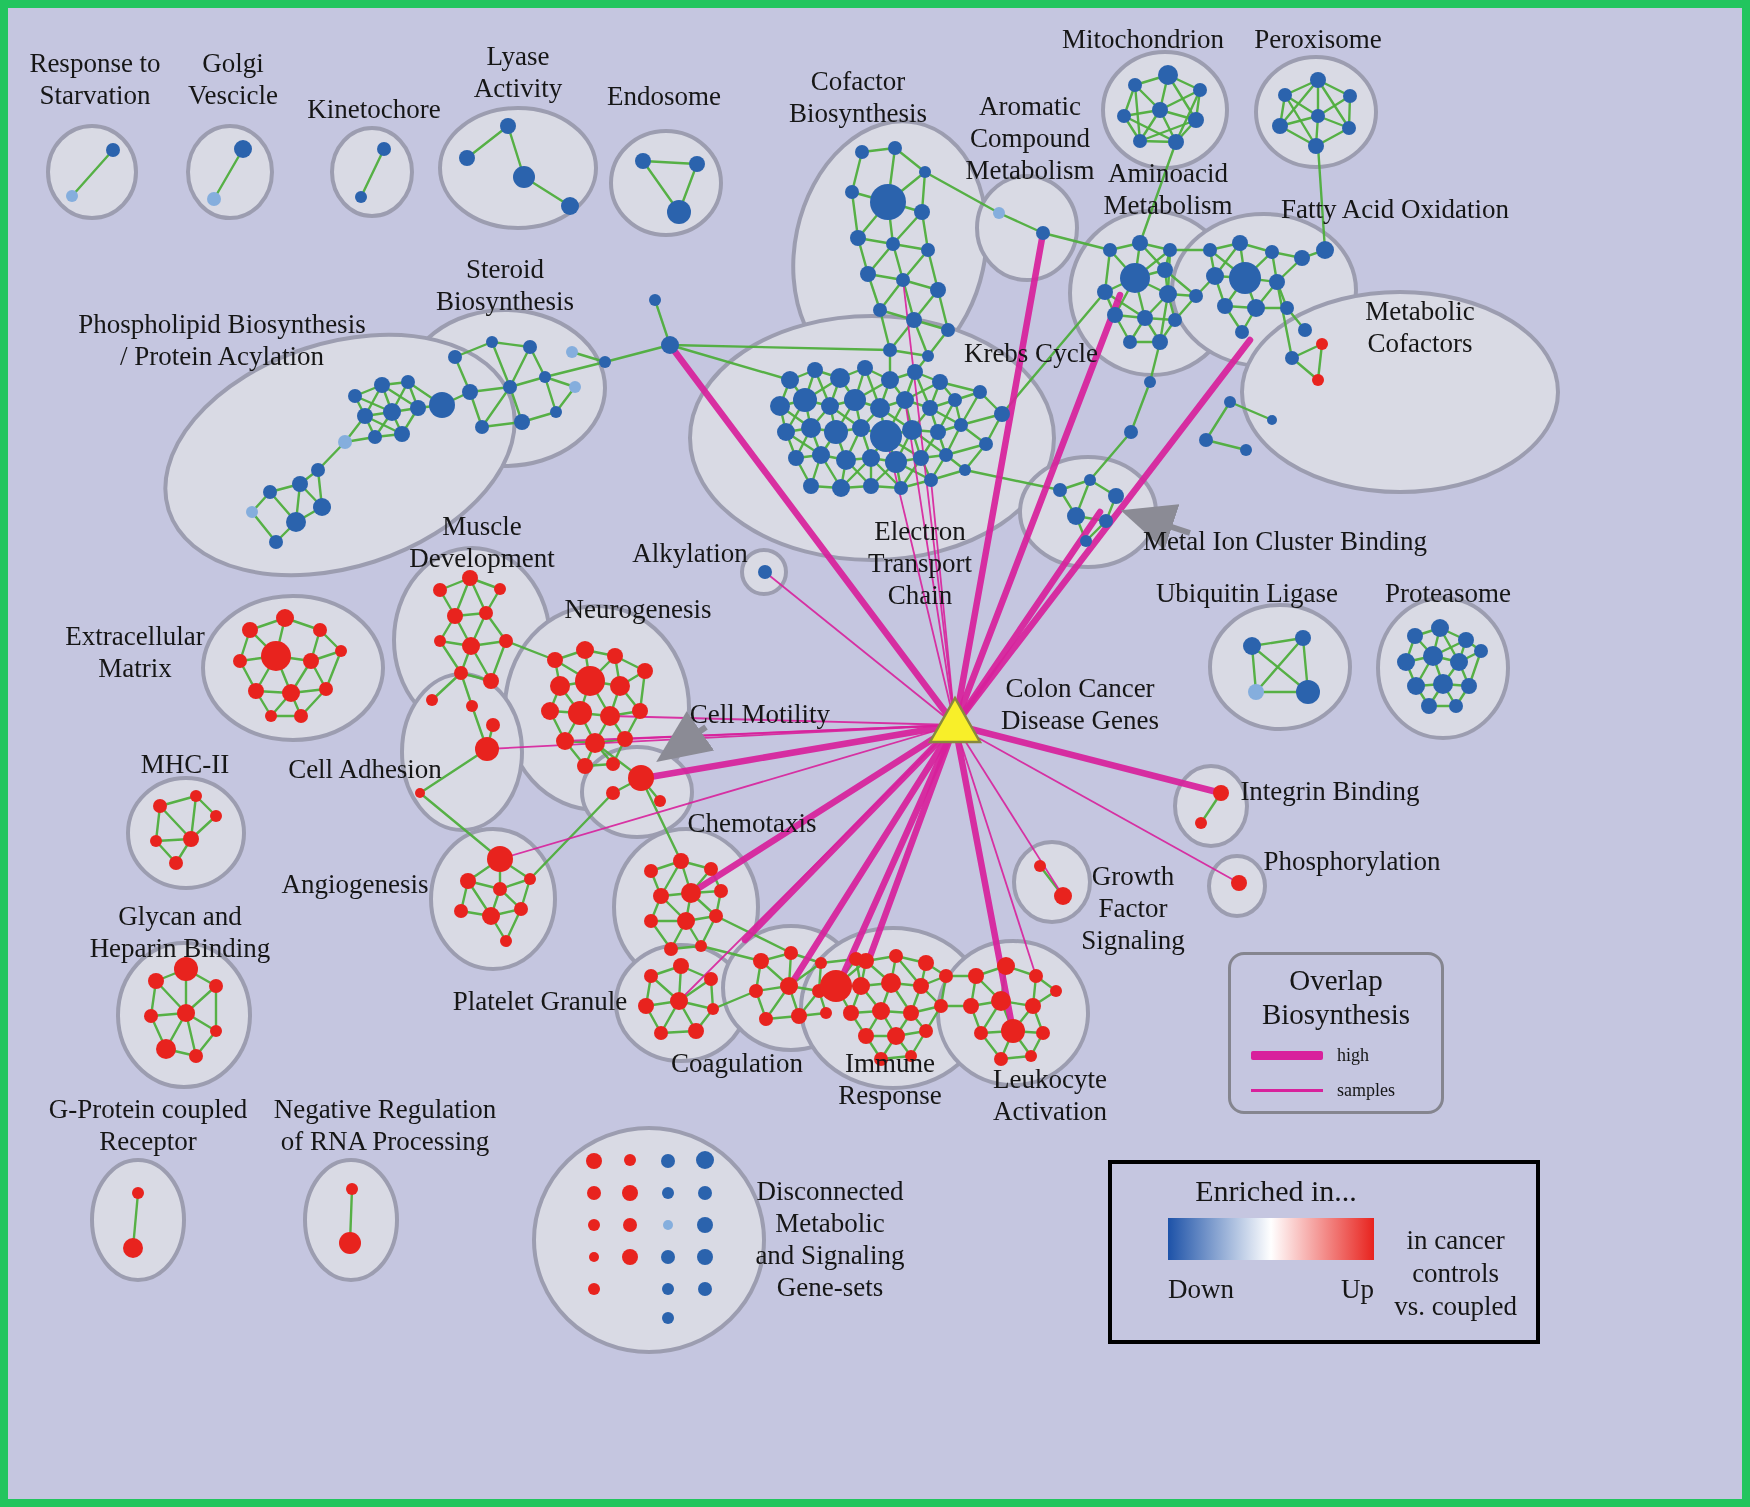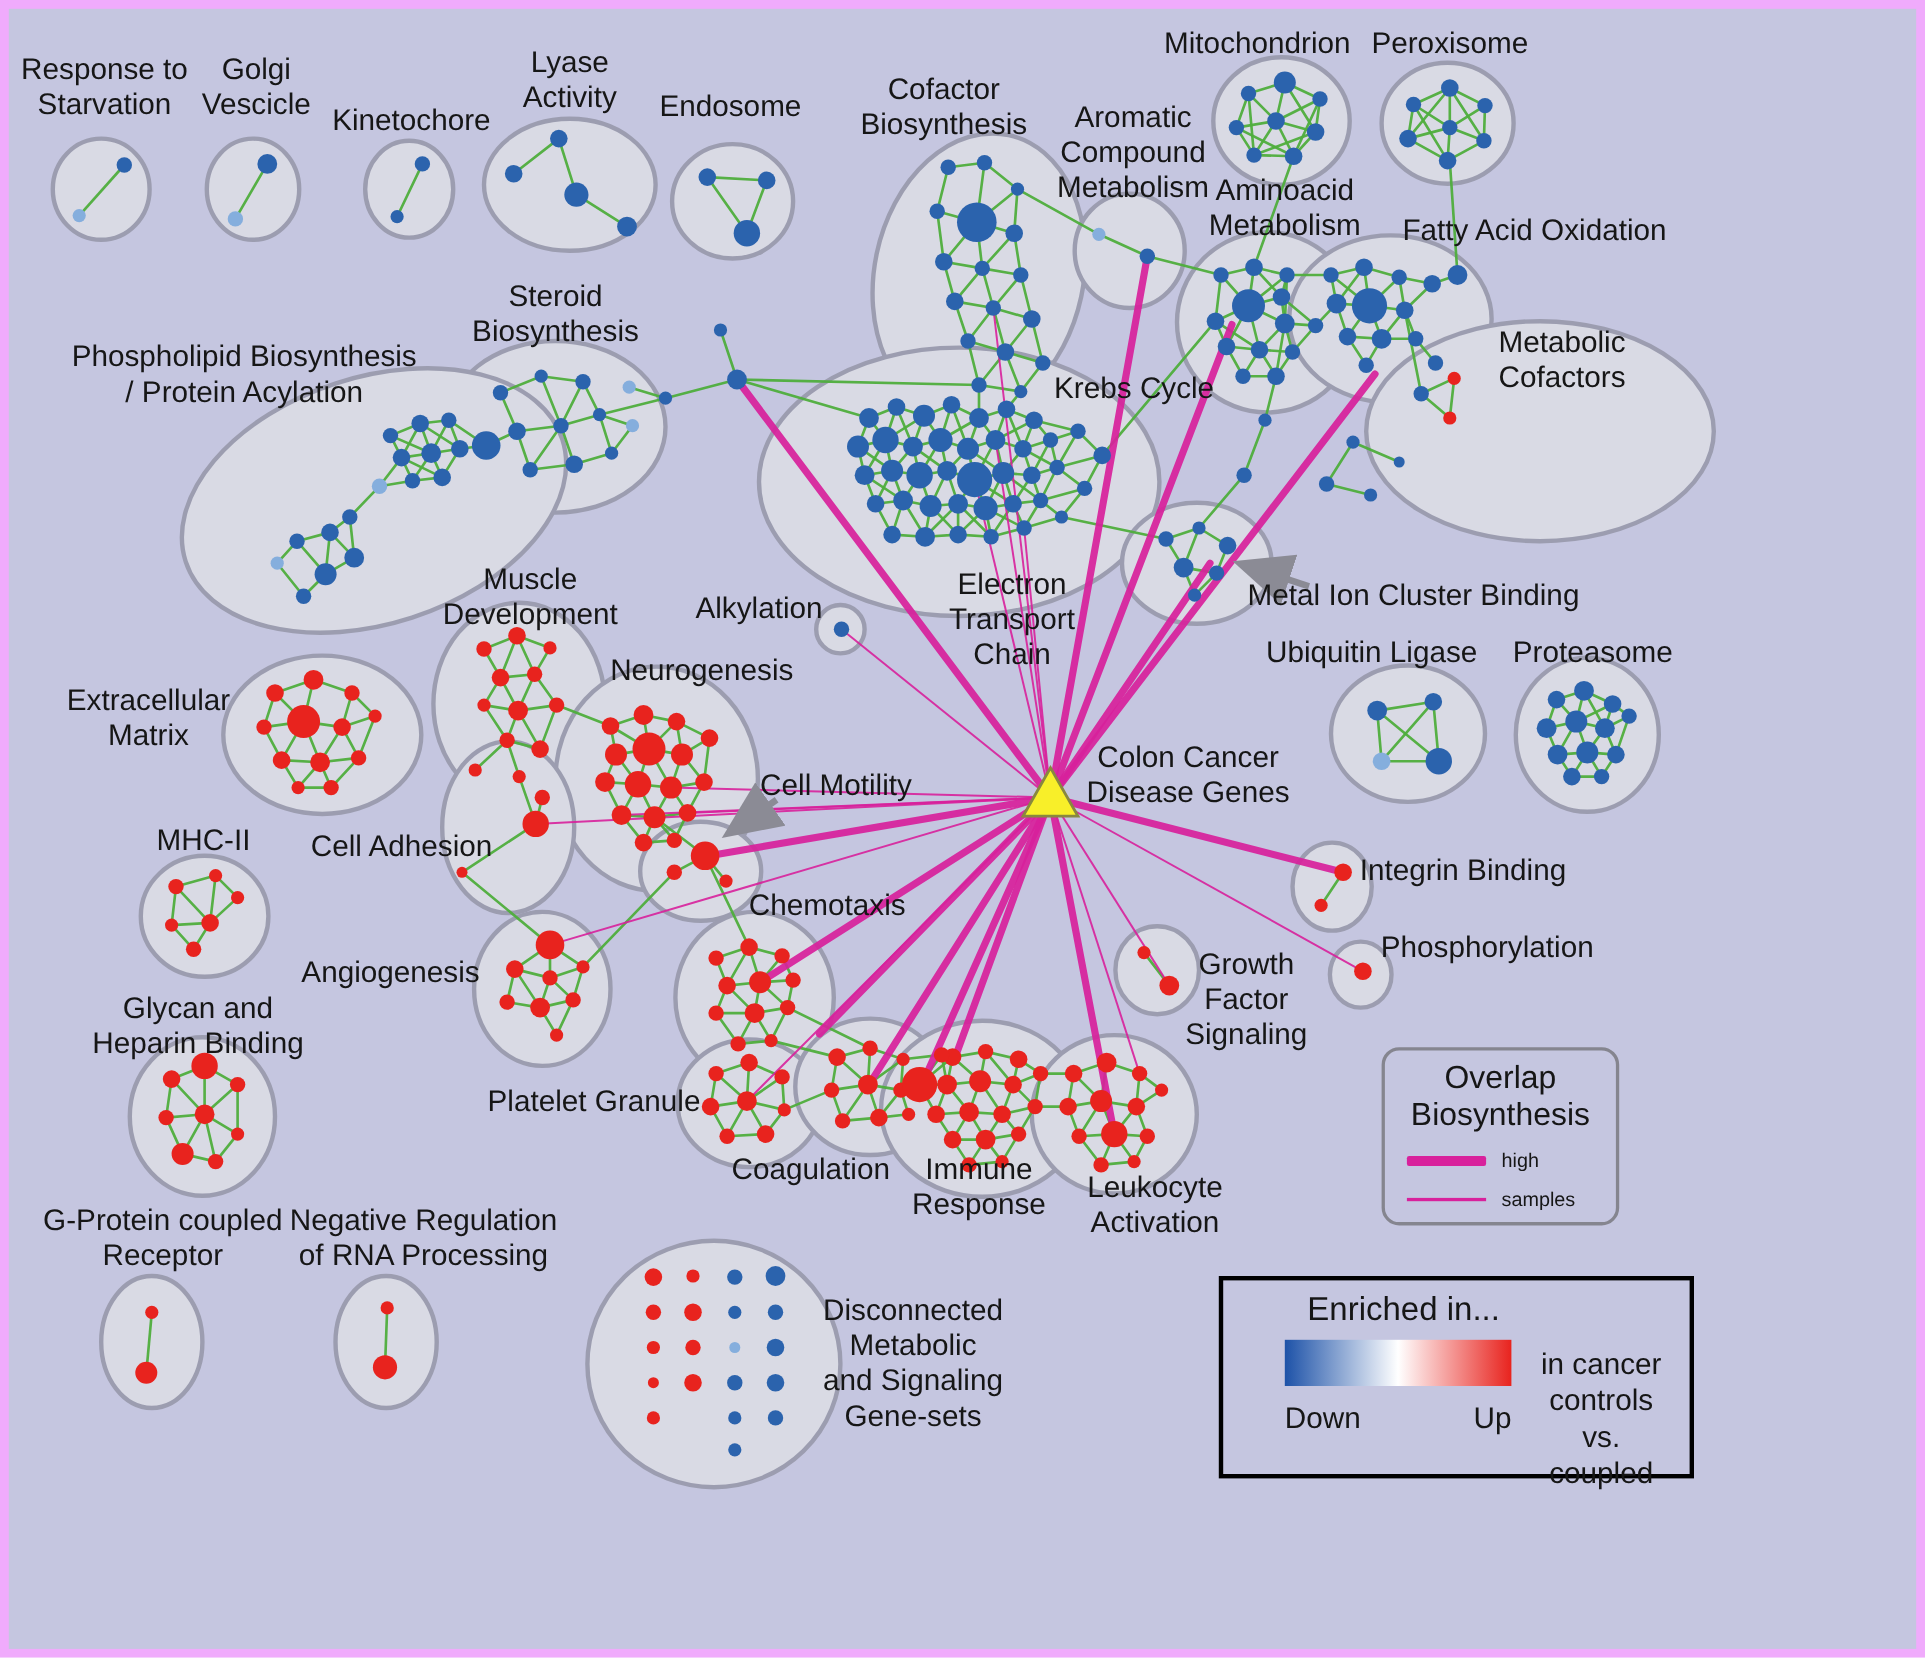--- a/index.html
+++ b/index.html
@@ -1,29 +1,29 @@
 <!DOCTYPE html>
 <html><head>
 <meta charset="utf-8">
 <style>
   html,body{margin:0;padding:0;background:#ffffff;}
-  .stage{position:relative;width:1750px;height:1507px;background:#f0abfc;overflow:hidden;
-         font-family:Liberation Sans, sans-serif;}
+  .stage{position:relative;width:1750px;height:1507px;background:#22c55e;overflow:hidden;
+         font-family:Liberation Serif, serif;}
   .canvas{position:absolute;left:8px;top:8px;width:1734px;height:1491px;background:#c5c6e0;}
   svg{position:absolute;left:0;top:0;}
   .bubble{fill:#d9dae4;stroke:#9c9db0;stroke-width:4;}
   .gedge{stroke:#4fae3d;stroke-width:2.4;stroke-linecap:round;opacity:.95;}
   .hedge-high{stroke:#d8219c;stroke-width:6.5;stroke-linecap:round;opacity:.92;}
   .hedge-mod{stroke:#d8219c;stroke-width:1.8;opacity:.9;}
   .hub{fill:#f8ef29;stroke:#88883f;stroke-width:2.5;}
   .arrow{stroke:#8b8b95;stroke-width:6;}
   .clabel{font-size:27px;fill:#161616;}
   .legend{position:absolute;box-sizing:border-box;color:#161616;}
   .legend.overlap{left:1228px;top:952px;width:216px;height:162px;border:3px solid #85858f;
-                  border-radius:16px;padding:8px 0 0 0;text-align:center;margin-left:28px;}
+                  border-radius:16px;padding:8px 0 0 0;text-align:center;}
   .lg-title{font-size:29px;line-height:34px;}
   .lg-row{display:flex;align-items:center;gap:14px;margin:14px 0 0 20px;font-size:18px;}
   .hline{display:inline-block;width:72px;height:9px;border-radius:2px;}
   .mline{display:inline-block;width:72px;height:3px;}
   .legend.enriched{left:1108px;top:1160px;width:432px;height:184px;border:4px solid #000000;
                    background:#c5c6e0;padding:10px 14px;}
   .en-title{width:300px;text-align:center;font-size:30px;margin-bottom:10px;}
   .en-body{display:flex;align-items:flex-start;}
   .en-left{width:250px;padding-left:42px;}
   .grad{width:206px;height:42px;}

